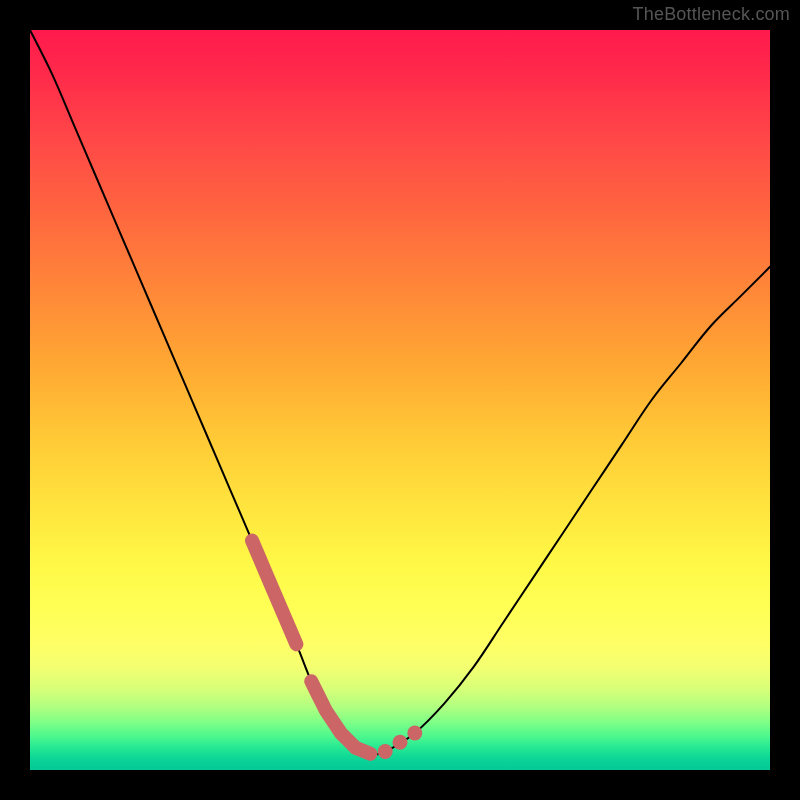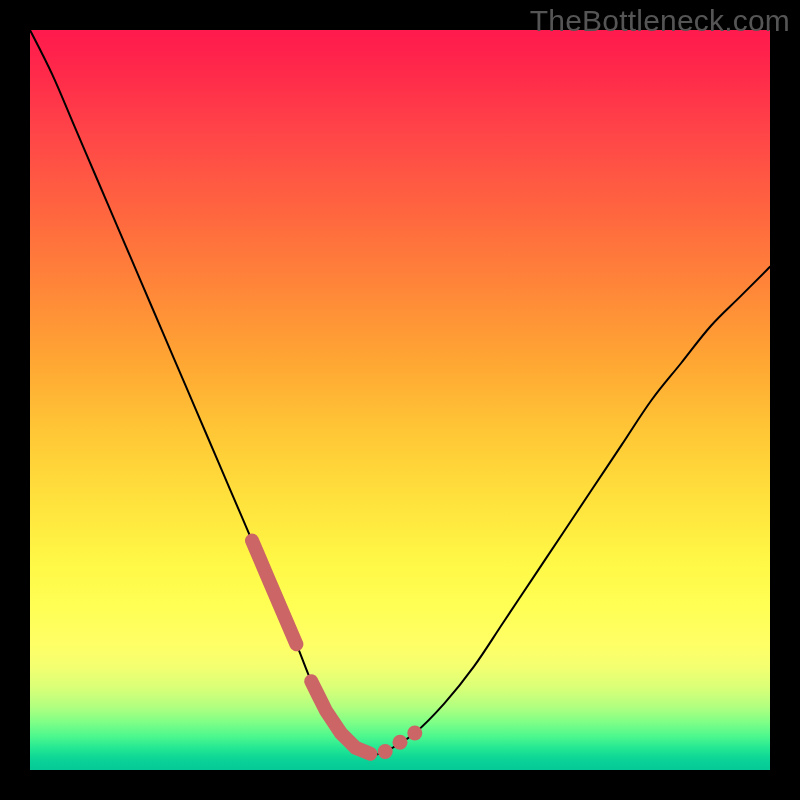--- a/index.html
+++ b/index.html
@@ -15,21 +15,21 @@
     position: relative;
     width: 800px;
     height: 800px;
     background: #000;
   }
   .watermark {
     position: absolute;
     top: 4px;
     right: 10px;
     color: #555;
-    font-size: 30px;
+    font-size: 18px;
     font-weight: 500;
     letter-spacing: 0.2px;
     z-index: 10;
   }
   .plot {
     position: absolute;
     left: 30px;
     top: 30px;
     width: 740px;
     height: 740px;

